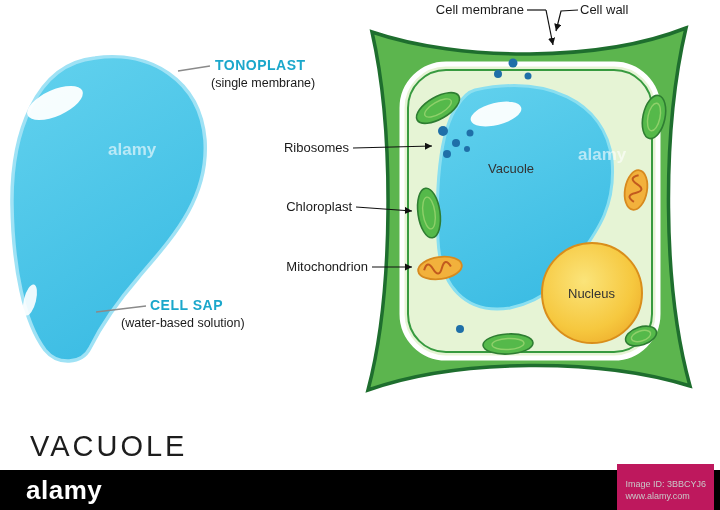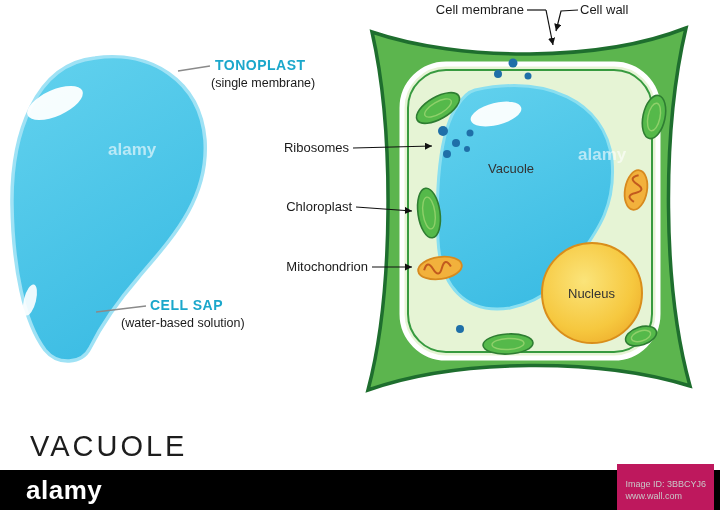--- a/index.html
+++ b/index.html
@@ -150,17 +150,17 @@
       <line class="pointer" x1="372" y1="267" x2="412" y2="267" marker-end="url(#arr)"></line>
     </g>
   </svg>
 
   <div class="panel-title title-vacuole">VACUOLE</div>
 
   <div class="footer">
     <span class="footer-logo">alamy</span>
     <span class="footer-meta">
       <span>Image ID: 3BBCYJ6</span><br>
-      <span>www.wall.com</span>
+      <span>www.alamy.com</span>
     </span>
   </div>
 
 </div>
 
 </body></html>

